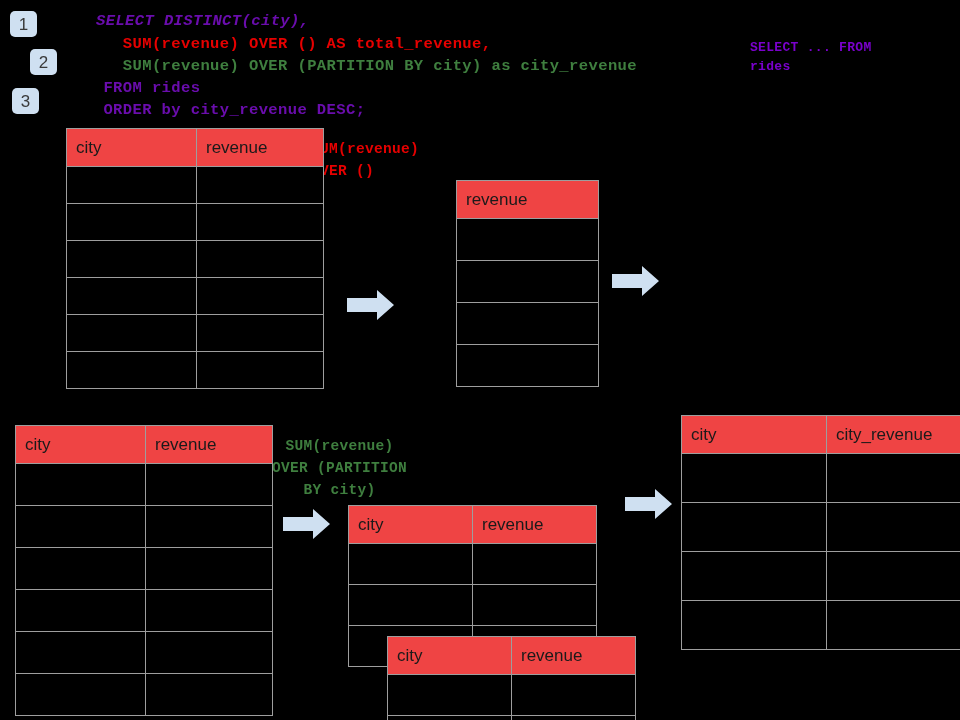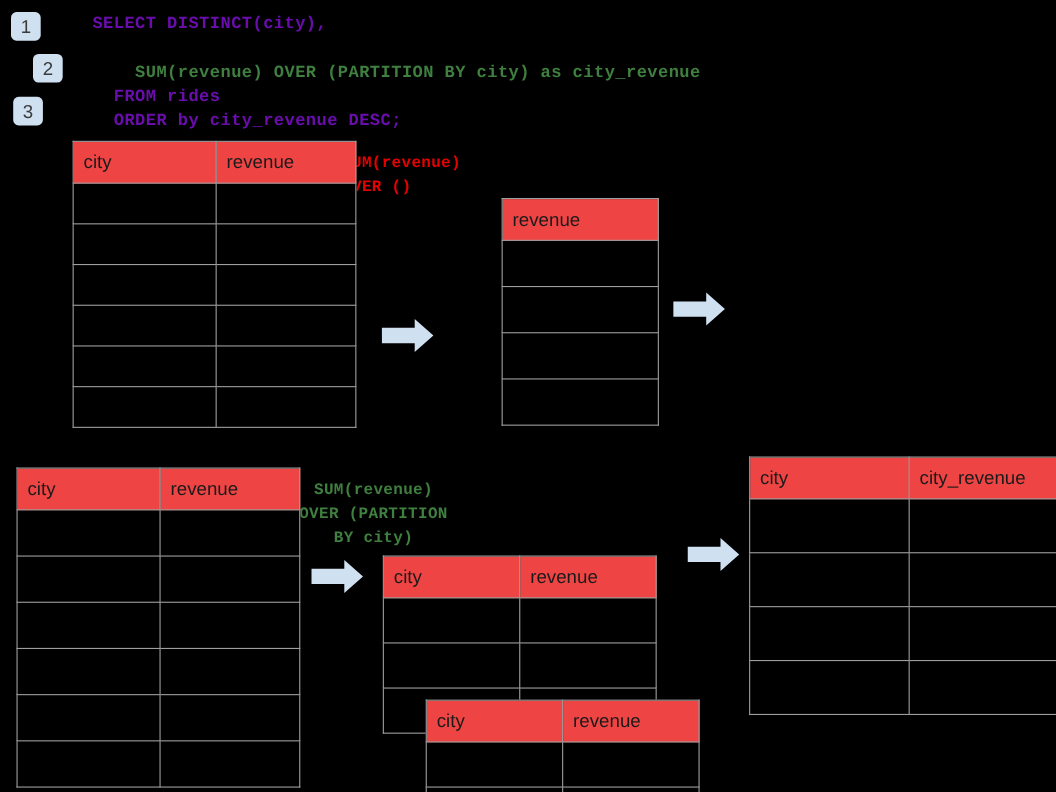--- a/index.html
+++ b/index.html
@@ -41,21 +41,21 @@
     font-size: 15.5px;
     line-height: 1;
     white-space: pre;
     letter-spacing: 0.4px;
     font-weight: bold;
   }
   .c-purple { color: #6a0dad; }
   .c-red    { color: #e60000; }
   .c-green  { color: #3f7f3f; }
 
-  #sql-l1 { left: 84px;  top: 14px; }
+  #sql-l1 { left: 96px;  top: 14px; font-style: italic; }
   #sql-l2 { left: 84px;  top: 37px; }
   #sql-l3 { left: 84px;  top: 59px; }
   #sql-l4 { left: 84px;  top: 81px; }
   #sql-l5 { left: 84px;  top: 103px; }
 
   #annot-select-from {
     position: absolute;
     left: 750px;
     top: 38px;
     font-family: "Liberation Mono", "DejaVu Sans Mono", monospace;
@@ -153,24 +153,27 @@
 </head>
 <body>
 
 <div id="canvas">
 
   <div id="badge-1" class="badge">1</div>
   <div id="badge-2" class="badge">2</div>
   <div id="badge-3" class="badge">3</div>
 
   <div id="sql-l1" class="code-line c-purple">SELECT DISTINCT(city),</div>
+  <div id="sql-l2" class="code-line c-red">    SUM(revenue) OVER () AS total_revenue,</div>
   <div id="sql-l3" class="code-line c-green">    SUM(revenue) OVER (PARTITION BY city) as city_revenue</div>
   <div id="sql-l4" class="code-line c-purple">  FROM rides</div>
   <div id="sql-l5" class="code-line c-purple">  ORDER by city_revenue DESC;</div>
 
+  <div id="annot-select-from">SELECT ... FROM
+rides</div>
 
   <div id="annot-over-empty" class="annot">SUM(revenue)
 OVER ()</div>
 
   <div id="annot-over-part" class="annot">SUM(revenue)
 OVER (PARTITION
 BY city)</div>
 
   <table id="tbl-src-top" class="tbl">
     <thead>

